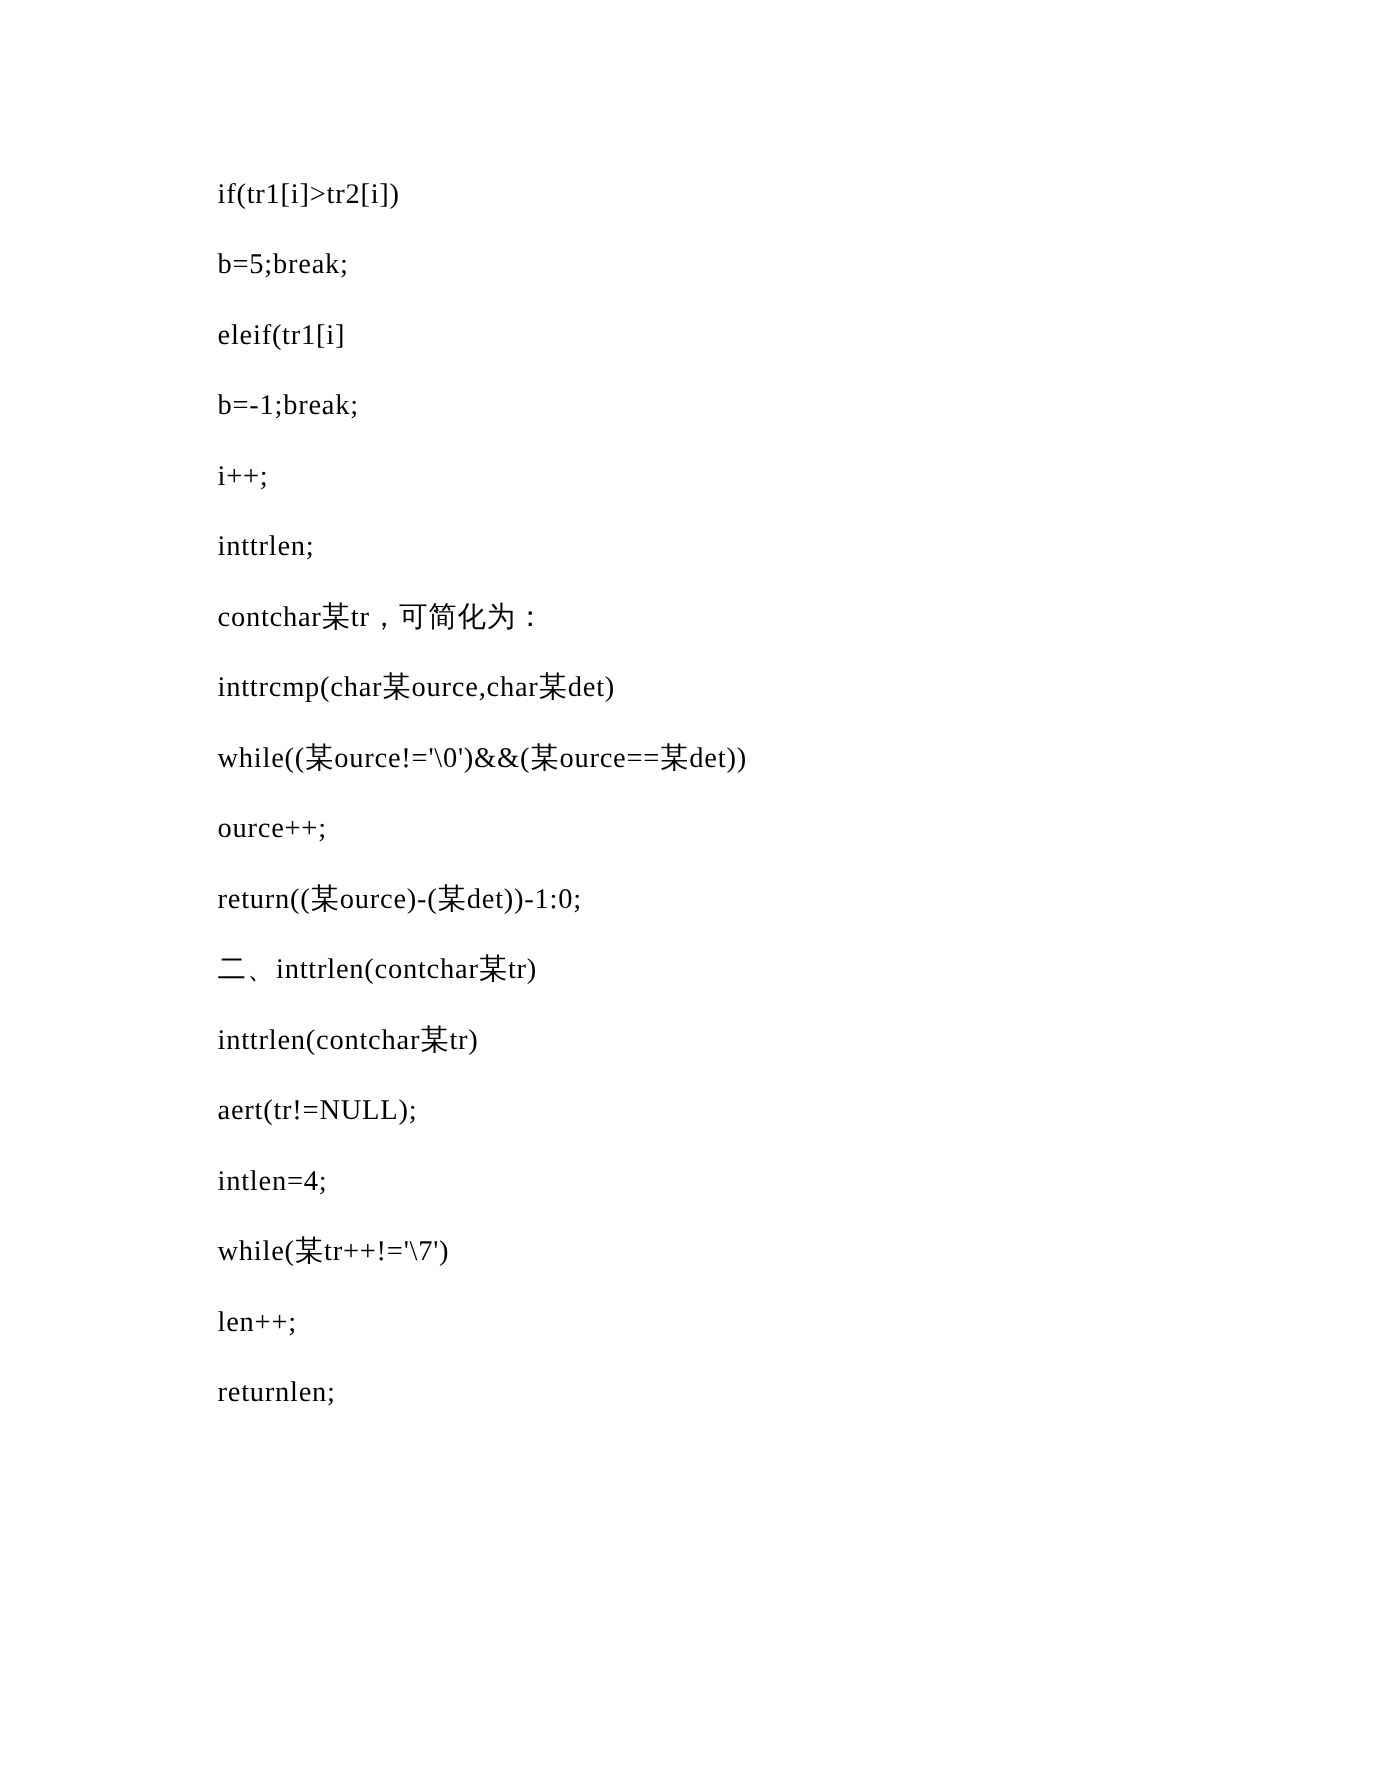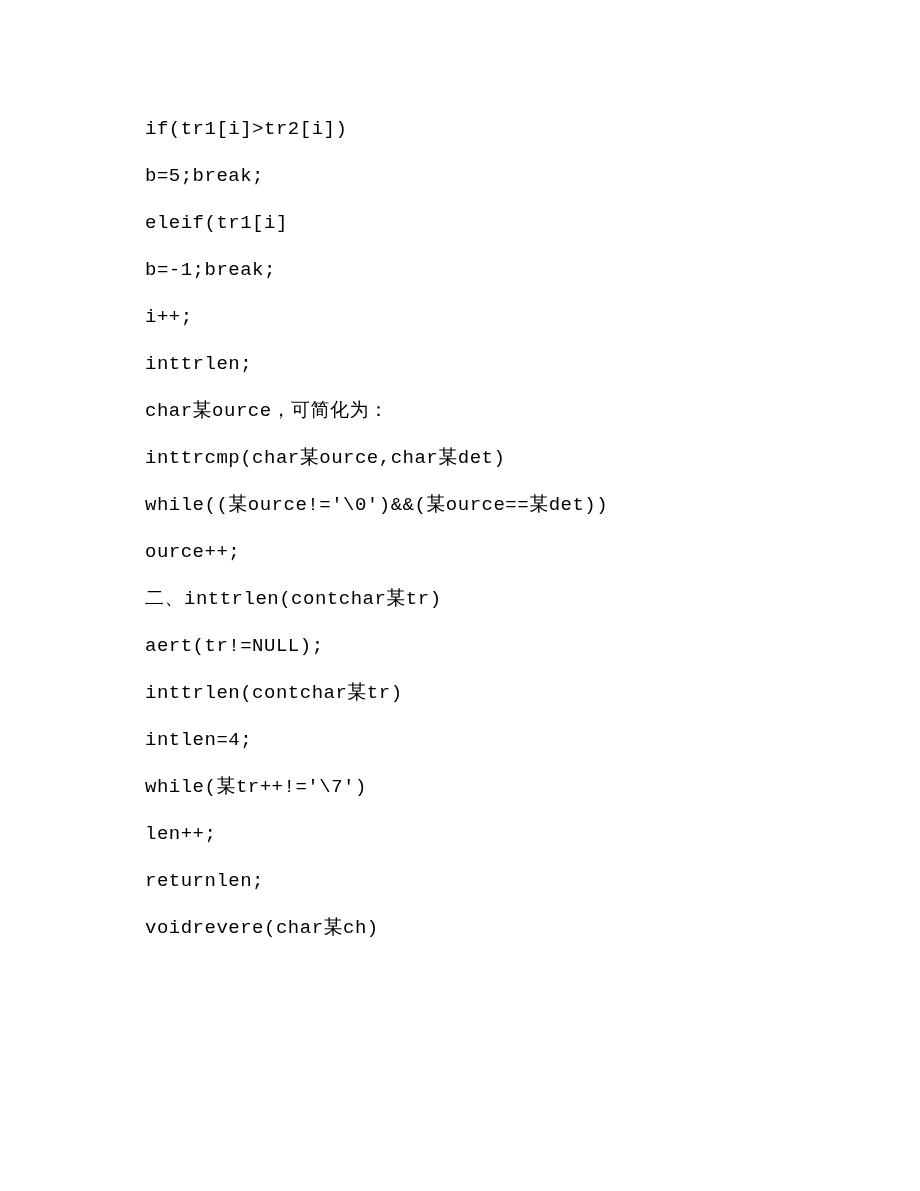--- a/index.html
+++ b/index.html
@@ -8,43 +8,42 @@
     background: #ffffff;
     width: 920px;
     height: 1191px;
     font-family: "SimSun", "宋体", serif;
     font-size: 19px;
     color: #000000;
     line-height: 1.0;
   }
   .page {
     padding: 120px 145px 60px 145px;
-    font-family: Liberation Mono, monospace;
   }
   .line {
     margin-bottom: 28px;
     letter-spacing: 0.5px;
     font-weight: normal;
   }
 </style>
 </head>
 <body>
 
 <div class="page">
   <div class="line">if(tr1[i]&gt;tr2[i])</div>
   <div class="line">b=5;break;</div>
   <div class="line">eleif(tr1[i]</div>
   <div class="line">b=-1;break;</div>
   <div class="line">i++;</div>
   <div class="line">inttrlen;</div>
-  <div class="line">char某ource，可简化为：</div>
+  <div class="line">contchar某tr，可简化为：</div>
   <div class="line">inttrcmp(char某ource,char某det)</div>
   <div class="line">while((某ource!='\0')&amp;&amp;(某ource==某det))</div>
   <div class="line">ource++;</div>
+  <div class="line">return((某ource)-(某det))-1:0;</div>
   <div class="line">二、inttrlen(contchar某tr)</div>
+  <div class="line">inttrlen(contchar某tr)</div>
   <div class="line">aert(tr!=NULL);</div>
-  <div class="line">inttrlen(contchar某tr)</div>
   <div class="line">intlen=4;</div>
   <div class="line">while(某tr++!='\7')</div>
   <div class="line">len++;</div>
   <div class="line">returnlen;</div>
-  <div class="line">voidrevere(char某ch)</div>
 </div>
 
 </body></html>

